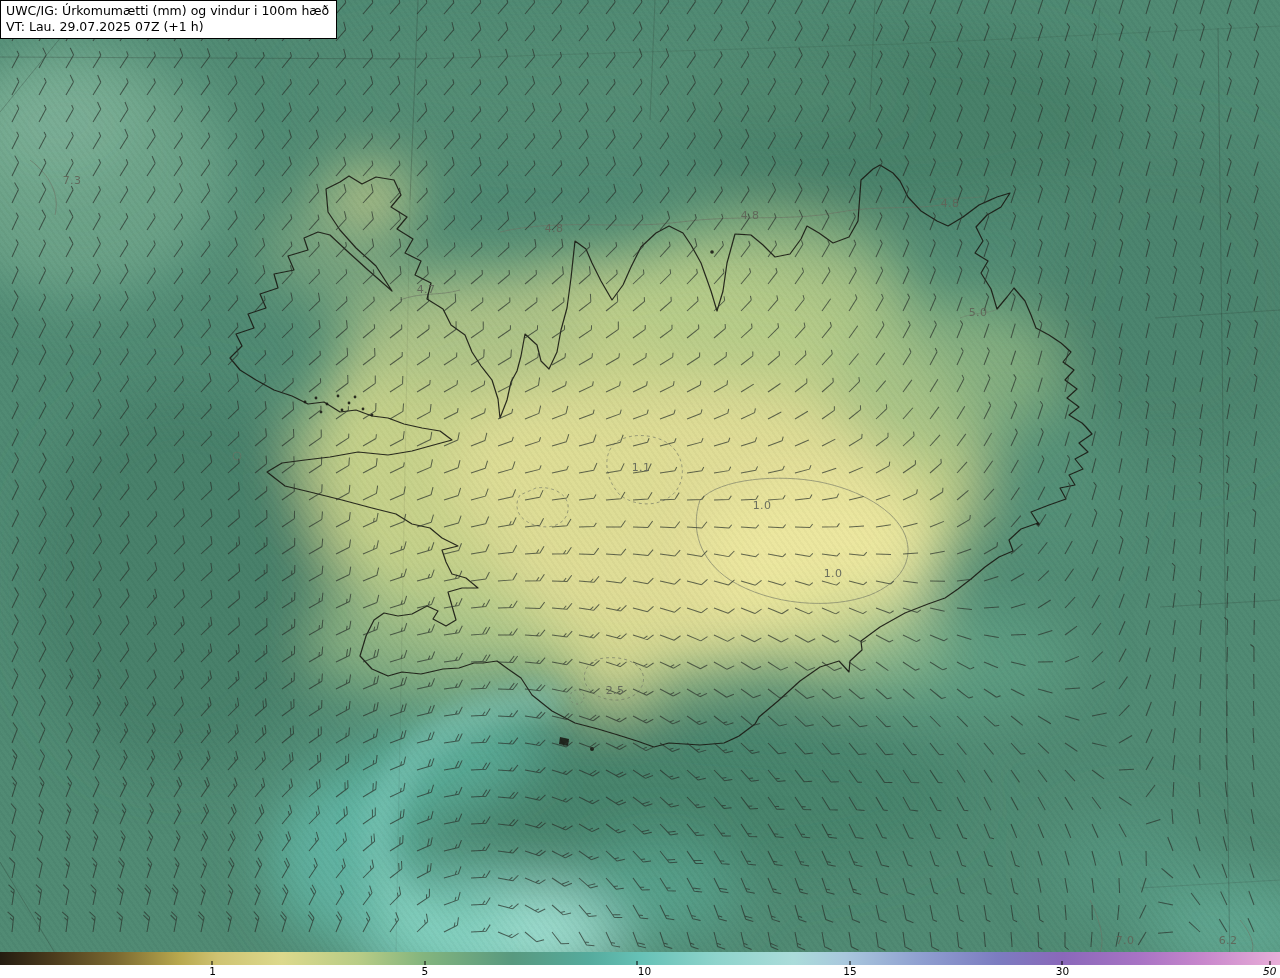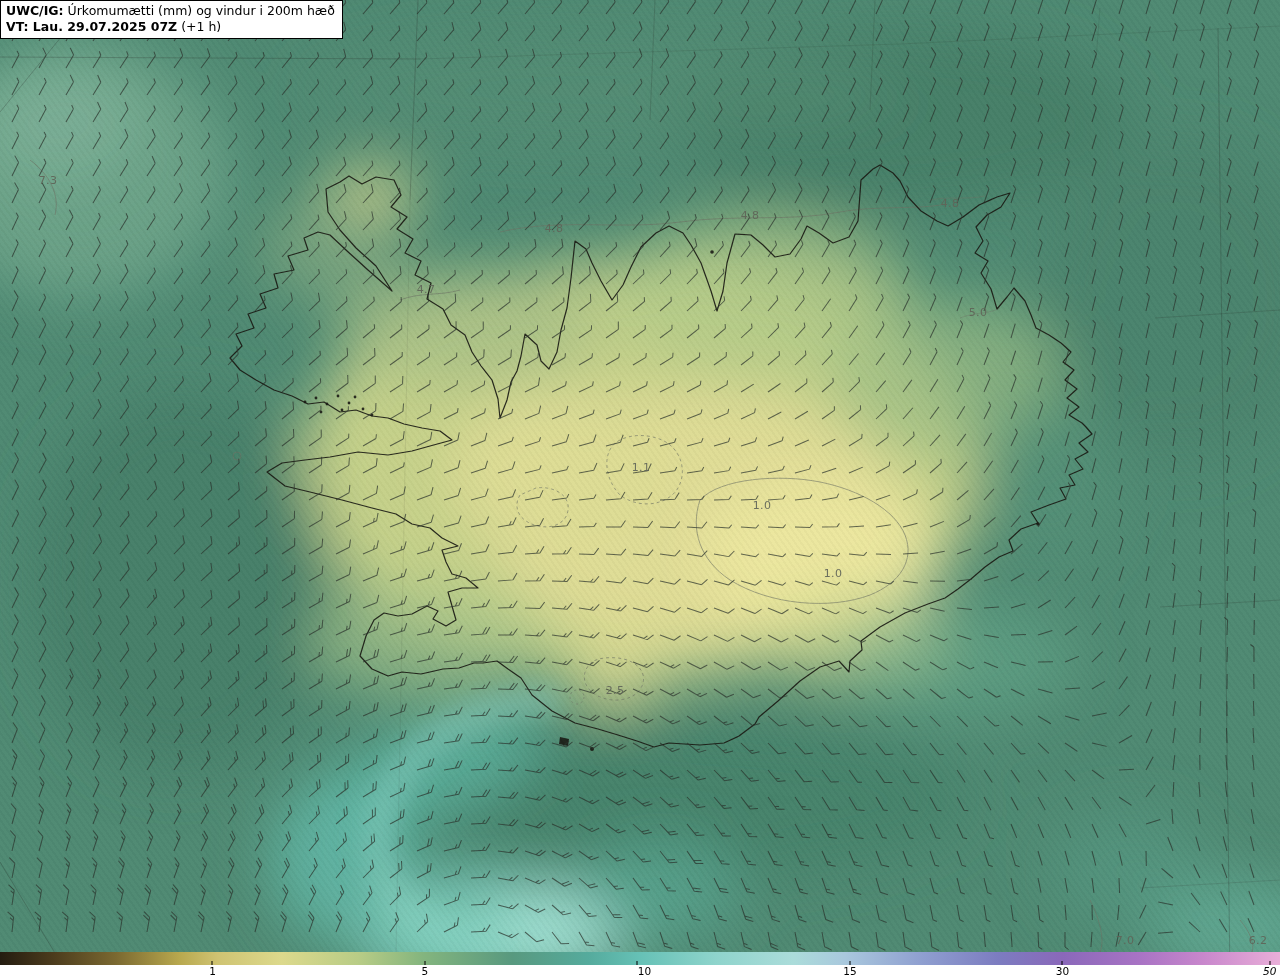--- a/index.html
+++ b/index.html
@@ -4,21 +4,21 @@
 <style>
   html,body{margin:0;padding:0;background:#ffffff;}
   #stage{position:relative;width:1280px;height:978px;overflow:hidden;
          font-family:"DejaVu Sans",sans-serif;background:#4f8a73;}
   #map-svg{position:absolute;left:0;top:0;}
   #texture{position:absolute;left:0;top:0;width:1280px;height:952px;pointer-events:none;
            background:repeating-linear-gradient(55deg,rgba(0,0,0,0.045) 0 2px,rgba(255,255,255,0.02) 2px 5px);
            opacity:.55;}
   #title-box{position:absolute;left:0;top:0;background:#ffffff;border:1px solid #000;
              padding:2px 7px 3px 5px;font-size:12.5px;line-height:1.27;color:#000;z-index:30;}
-  #title-box .b{font-weight:bold;}
+  #title-box .b{font-weight:normal;}
   .contour-label{position:absolute;transform:translate(-50%,-50%);font-size:11px;
                  color:rgba(95,100,88,0.92);z-index:12;letter-spacing:.3px;}
   #label-layer{position:absolute;left:0;top:0;width:1280px;height:952px;pointer-events:none;}
   #colorbar{position:absolute;left:0;bottom:0;width:1280px;height:26px;z-index:40;}
   #cb-bar{width:1280px;height:13px;}
   #cb-labels{position:relative;width:1280px;height:13px;background:#ffffff;}
   .cb-tick{position:absolute;top:0;transform:translateX(-50%);font-size:10.5px;color:#000;line-height:13px;}
   .cb-mark{position:absolute;top:-4px;width:1px;height:4px;background:#000;transform:translateX(-50%);}
 </style>
 </head>
@@ -1768,36 +1768,36 @@
         <path d="M0,0L15,0" transform="translate(1173,932) rotate(175.5)"></path>
         <path d="M0,0L15,0" transform="translate(1200,932) rotate(223.0)"></path>
         <path d="M0,0L15,0" transform="translate(1227,932) rotate(239.1)"></path>
         <path d="M0,0L15,0" transform="translate(1254,932) rotate(246.3)"></path>
       </g>
 </svg>
 
 <div id="texture"></div>
 
 <div id="label-layer">
-      <div class="contour-label" style="left: 48px; top: 180px;">7.3</div>
+      <div class="contour-label" style="left: 72px; top: 180px;">7.3</div>
       <div class="contour-label" style="left: 554px; top: 228px;">4.8</div>
       <div class="contour-label" style="left: 750px; top: 215px;">4.8</div>
       <div class="contour-label" style="left: 950px; top: 203px;">4.8</div>
       <div class="contour-label" style="left: 426px; top: 289px;">4.7</div>
       <div class="contour-label" style="left: 978px; top: 312px;">5.0</div>
       <div class="contour-label" style="left: 641px; top: 467px;">1.1</div>
       <div class="contour-label" style="left: 762px; top: 505px;">1.0</div>
       <div class="contour-label" style="left: 833px; top: 573px;">1.0</div>
       <div class="contour-label" style="left: 615px; top: 690px;">2.5</div>
       <div class="contour-label" style="left: 1125px; top: 940px;">7.0</div>
-      <div class="contour-label" style="left: 1258px; top: 940px;">6.2</div>
+      <div class="contour-label" style="left: 1228px; top: 940px;">6.2</div>
     </div>
 
 <div id="title-box">
-  <div><span class="b">UWC/IG:</span><span> Úrkomumætti (mm) og vindur i 200m hæð</span></div>
+  <div><span class="b">UWC/IG:</span><span> Úrkomumætti (mm) og vindur i 100m hæð</span></div>
   <div><span class="b">VT: Lau. 29.07.2025 07Z</span><span> (+1 h)</span></div>
 </div>
 
 <div id="colorbar">
   <div id="cb-bar" style="background: linear-gradient(90deg, rgb(36, 28, 16) 0%, rgb(74, 58, 28) 4%, rgb(122, 104, 48) 9%, rgb(184, 168, 78) 14%, rgb(207, 195, 114) 17%, rgb(220, 217, 140) 22%, rgb(184, 204, 134) 28%, rgb(132, 181, 126) 33%, rgb(88, 153, 127) 40%, rgb(85, 171, 157) 46%, rgb(102, 193, 182) 50%, rgb(143, 212, 204) 56%, rgb(171, 220, 218) 62%, rgb(169, 200, 221) 66%, rgb(143, 159, 208) 72%, rgb(124, 124, 192) 78%, rgb(138, 104, 186) 83%, rgb(168, 115, 196) 89%, rgb(200, 135, 204) 94%, rgb(233, 174, 216) 100%);"></div>
   <div id="cb-labels">
         <span class="cb-mark" style="left: 16.6%;"></span>
         <span class="cb-tick" style="left: 16.6%;">1</span>
         <span class="cb-mark" style="left: 33.2%;"></span>
         <span class="cb-tick" style="left: 33.2%;">5</span>

